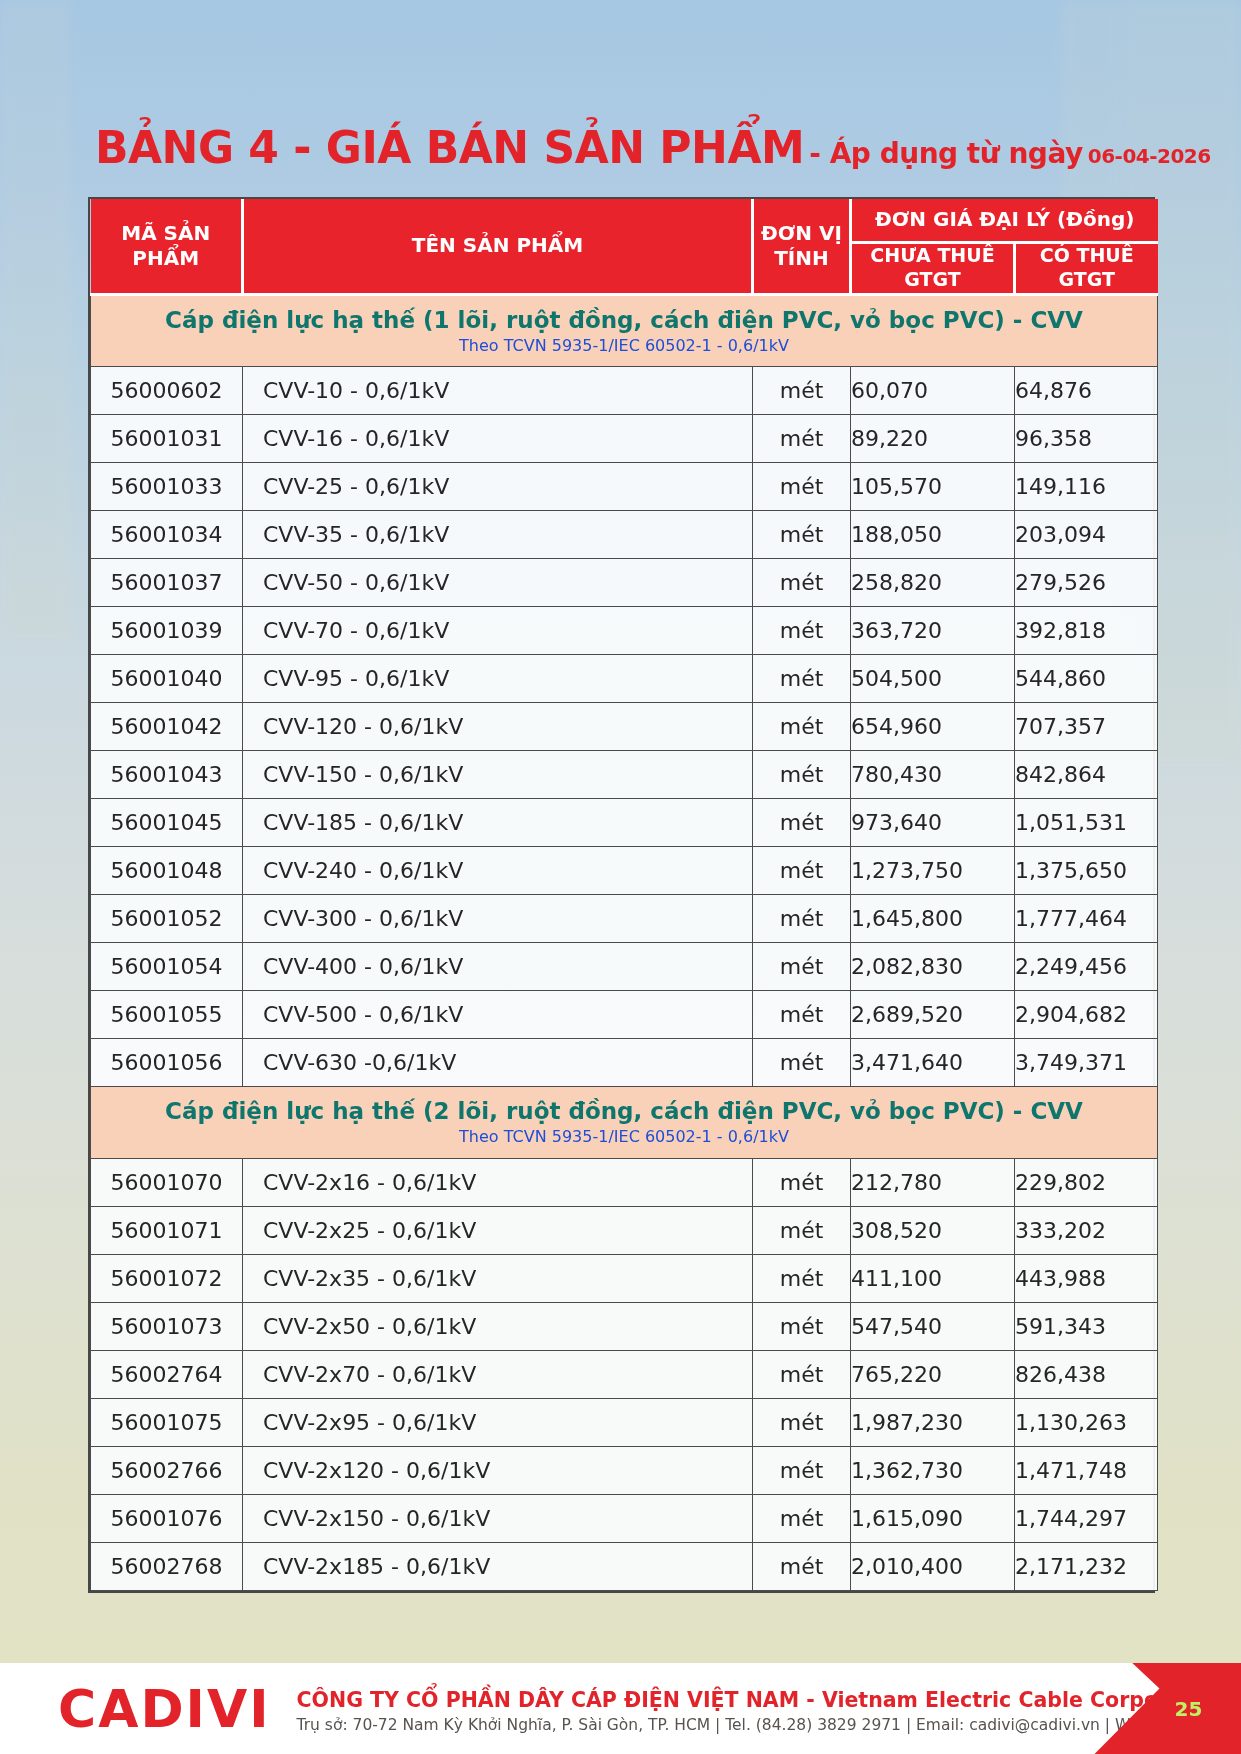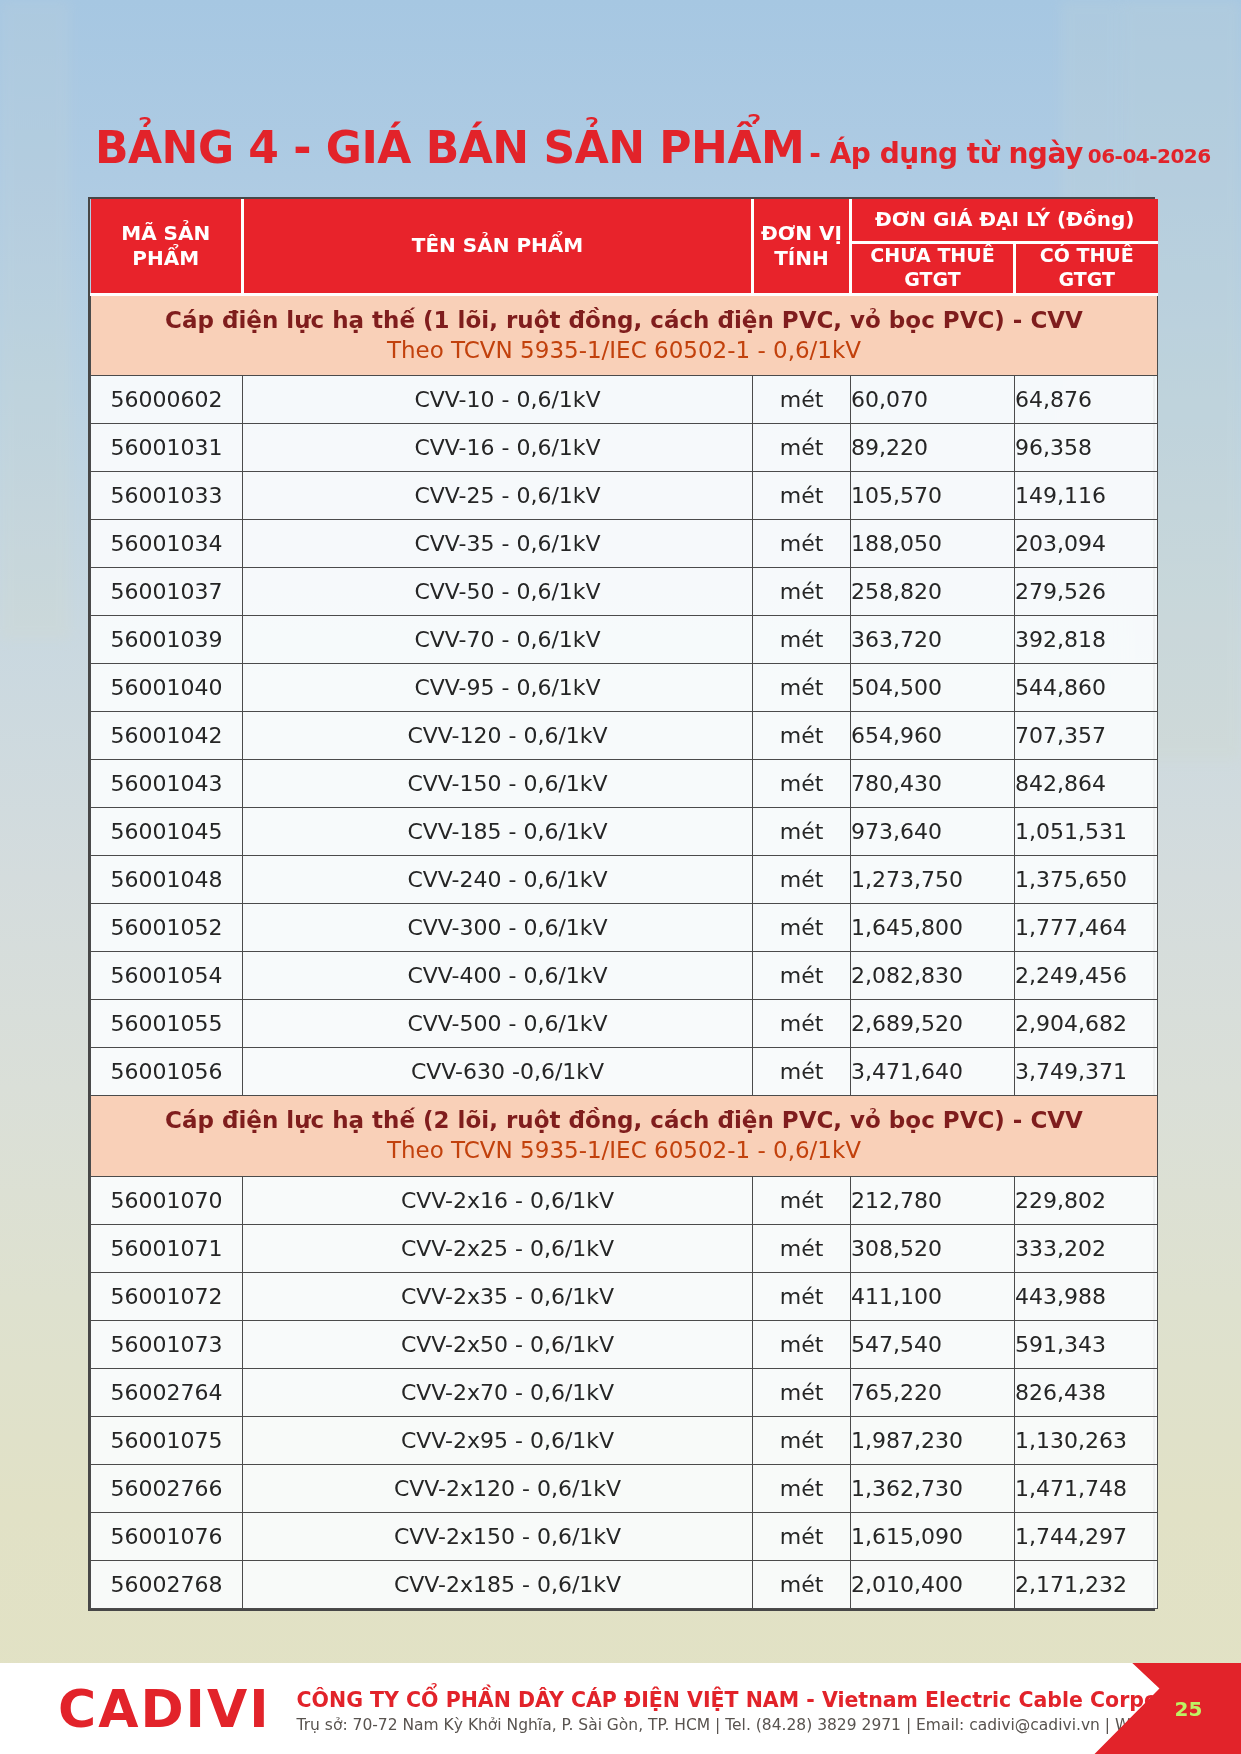--- a/index.html
+++ b/index.html
@@ -38,27 +38,27 @@
   th.h-code, th.h-name, th.h-unit { height:95px; }
   th.h-group { height:43px; font-size:20px; }
   thead tr.r2 th { height:52px; font-size:19px; }
   thead th:first-child { border-left:0; }
   thead th:last-child { border-right:0;margin-top:17px; }
   thead tr.r1 th { border-top:0; }
 
   tbody td { border:1px solid #4b4b4b; }
 
   tr.section-row td { background:#f9d0b8; text-align:center; padding:9px 6px 10px; }
-  .sec-title { font-size:23px; font-weight:bold; color:#7f1d1d; line-height:1.35; }
-  .sec-sub   { font-size:23px; color:#c2410c; line-height:1.3; }
+  .sec-title { font-size:23px; font-weight:bold; color:#0f766e; line-height:1.35; }
+  .sec-sub   { font-size:16px; color:#1d4ed8; line-height:1.3; }
 
   tr.data-row td { background:rgba(250,252,253,0.93); height:48px;
     font-size:22px; color:#252525; vertical-align:middle; }
   td.c-code  { text-align:center; }
-  td.c-name  { text-align:center; padding-left:20px; }
+  td.c-name  { text-align:left; padding-left:20px; }
   td.c-unit  { text-align:center; }
   td.c-price { text-align:left; }
 
   .footer { position:absolute; left:0; bottom:0; width:1241px; height:91px;
     background:#fff; }
   .footer-inner { position:absolute; left:58px; top:0; height:100%;
     display:flex; align-items:center; }
   .logo { color:#e2232a; font-weight:900; font-size:52px; letter-spacing:2px;
     line-height:1; margin-right:26px; }
   .company-block { padding-top:4px; }

